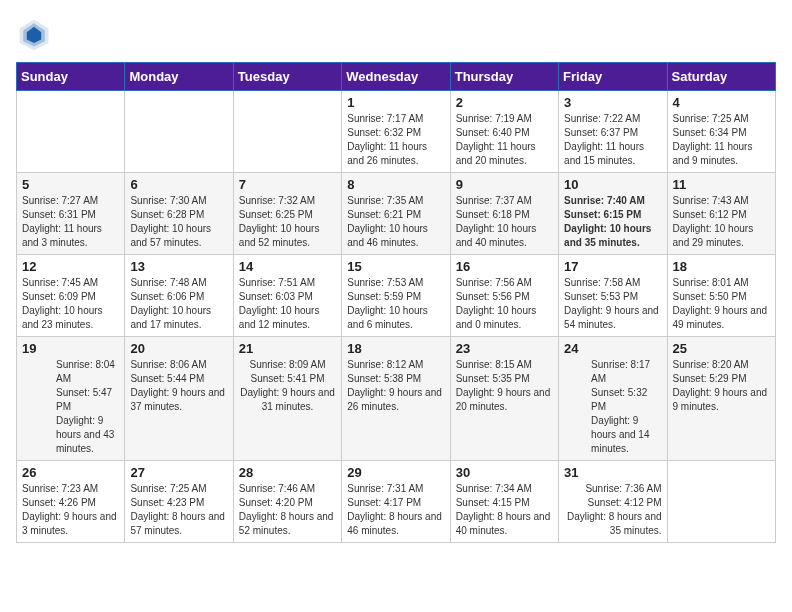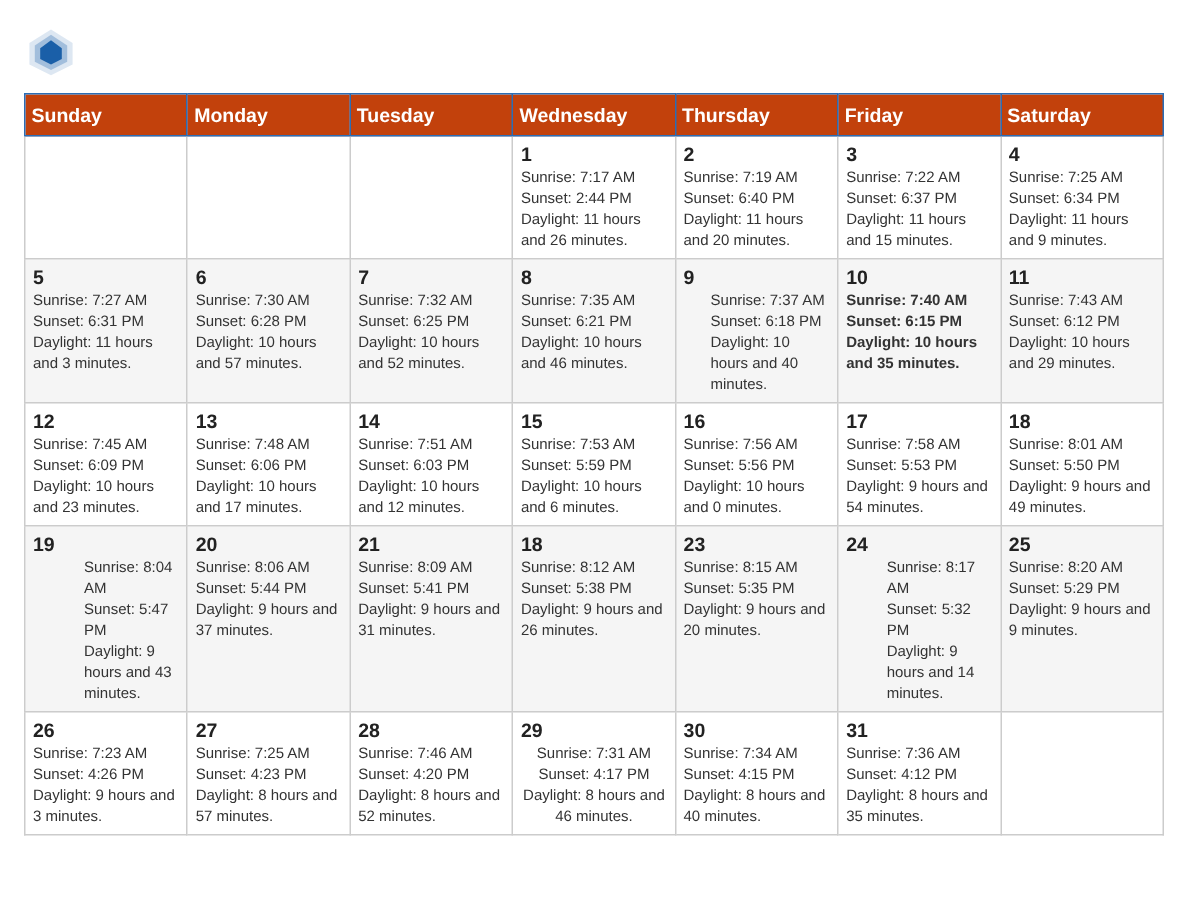--- a/index.html
+++ b/index.html
@@ -52,21 +52,21 @@
     .subtitle {
       font-size: 15px;
       color: #444;
     }
     .calendar {
       width: 100%;
       border-collapse: collapse;
       border: 1px solid #ccc;
     }
     .calendar th {
-      background: #c2410c;
+      background: #4c1d95;
       color: #fff;
       font-size: 13px;
       font-weight: bold;
       padding: 6px 4px;
       text-align: left;
       border: 1px solid #2a6db5;
     }
     .calendar td {
       vertical-align: top;
       border: 1px solid #ccc;
@@ -128,21 +128,21 @@
       </tr>
   </thead>
   <tbody id="calendar-body">
   <tr>
         <td class="empty-cell"></td>
         <td class="empty-cell"></td>
         <td class="empty-cell"></td>
         <td>
           <span class="day-number">1</span>
           <div class="day-info" style="white-space: pre-line;">Sunrise: 7:17 AM
-Sunset: 2:44 PM
+Sunset: 6:32 PM
 Daylight: 11 hours and 26 minutes.</div>
         </td>
         <td>
           <span class="day-number">2</span>
           <div class="day-info" style="white-space: pre-line;">Sunrise: 7:19 AM
 Sunset: 6:40 PM
 Daylight: 11 hours and 20 minutes.</div>
         </td>
         <td>
           <span class="day-number">3</span>
@@ -177,21 +177,21 @@
 Daylight: 10 hours and 52 minutes.</div>
         </td>
         <td>
           <span class="day-number">8</span>
           <div class="day-info" style="white-space: pre-line;">Sunrise: 7:35 AM
 Sunset: 6:21 PM
 Daylight: 10 hours and 46 minutes.</div>
         </td>
         <td>
           <span class="day-number">9</span>
-          <div class="day-info" style="white-space: pre-line; margin-left: 18px;">Sunrise: 7:37 AM
+          <div class="day-info" style="white-space: pre-line;">Sunrise: 7:37 AM
 Sunset: 6:18 PM
 Daylight: 10 hours and 40 minutes.</div>
         </td>
         <td>
           <span class="day-number">10</span>
           <div class="day-info" style="white-space: pre-line; font-weight: bold;">Sunrise: 7:40 AM
 Sunset: 6:15 PM
 Daylight: 10 hours and 35 minutes.</div>
         </td>
         <td>
@@ -253,21 +253,21 @@
 Daylight: 9 hours and 43 minutes.</div>
         </td>
         <td>
           <span class="day-number">20</span>
           <div class="day-info" style="white-space: pre-line;">Sunrise: 8:06 AM
 Sunset: 5:44 PM
 Daylight: 9 hours and 37 minutes.</div>
         </td>
         <td>
           <span class="day-number">21</span>
-          <div class="day-info" style="white-space: pre-line;">Sunrise: 8:09 AM
+          <div class="day-info" style="white-space: pre-line; text-align: center;">Sunrise: 8:09 AM
 Sunset: 5:41 PM
 Daylight: 9 hours and 31 minutes.</div>
         </td>
         <td>
           <span class="day-number">18</span>
           <div class="day-info" style="white-space: pre-line;">Sunrise: 8:12 AM
 Sunset: 5:38 PM
 Daylight: 9 hours and 26 minutes.</div>
         </td>
         <td>
@@ -303,32 +303,32 @@
 Daylight: 8 hours and 57 minutes.</div>
         </td>
         <td>
           <span class="day-number">28</span>
           <div class="day-info" style="white-space: pre-line;">Sunrise: 7:46 AM
 Sunset: 4:20 PM
 Daylight: 8 hours and 52 minutes.</div>
         </td>
         <td>
           <span class="day-number">29</span>
-          <div class="day-info" style="white-space: pre-line; text-align: center;">Sunrise: 7:31 AM
+          <div class="day-info" style="white-space: pre-line;">Sunrise: 7:31 AM
 Sunset: 4:17 PM
 Daylight: 8 hours and 46 minutes.</div>
         </td>
         <td>
           <span class="day-number">30</span>
           <div class="day-info" style="white-space: pre-line;">Sunrise: 7:34 AM
 Sunset: 4:15 PM
 Daylight: 8 hours and 40 minutes.</div>
         </td>
         <td>
           <span class="day-number">31</span>
-          <div class="day-info" style="white-space: pre-line;">Sunrise: 7:36 AM
+          <div class="day-info" style="white-space: pre-line; text-align: right;">Sunrise: 7:36 AM
 Sunset: 4:12 PM
 Daylight: 8 hours and 35 minutes.</div>
         </td>
         <td class="empty-cell"></td>
       </tr>
     </tbody>
 </table>
 
 </body></html>

